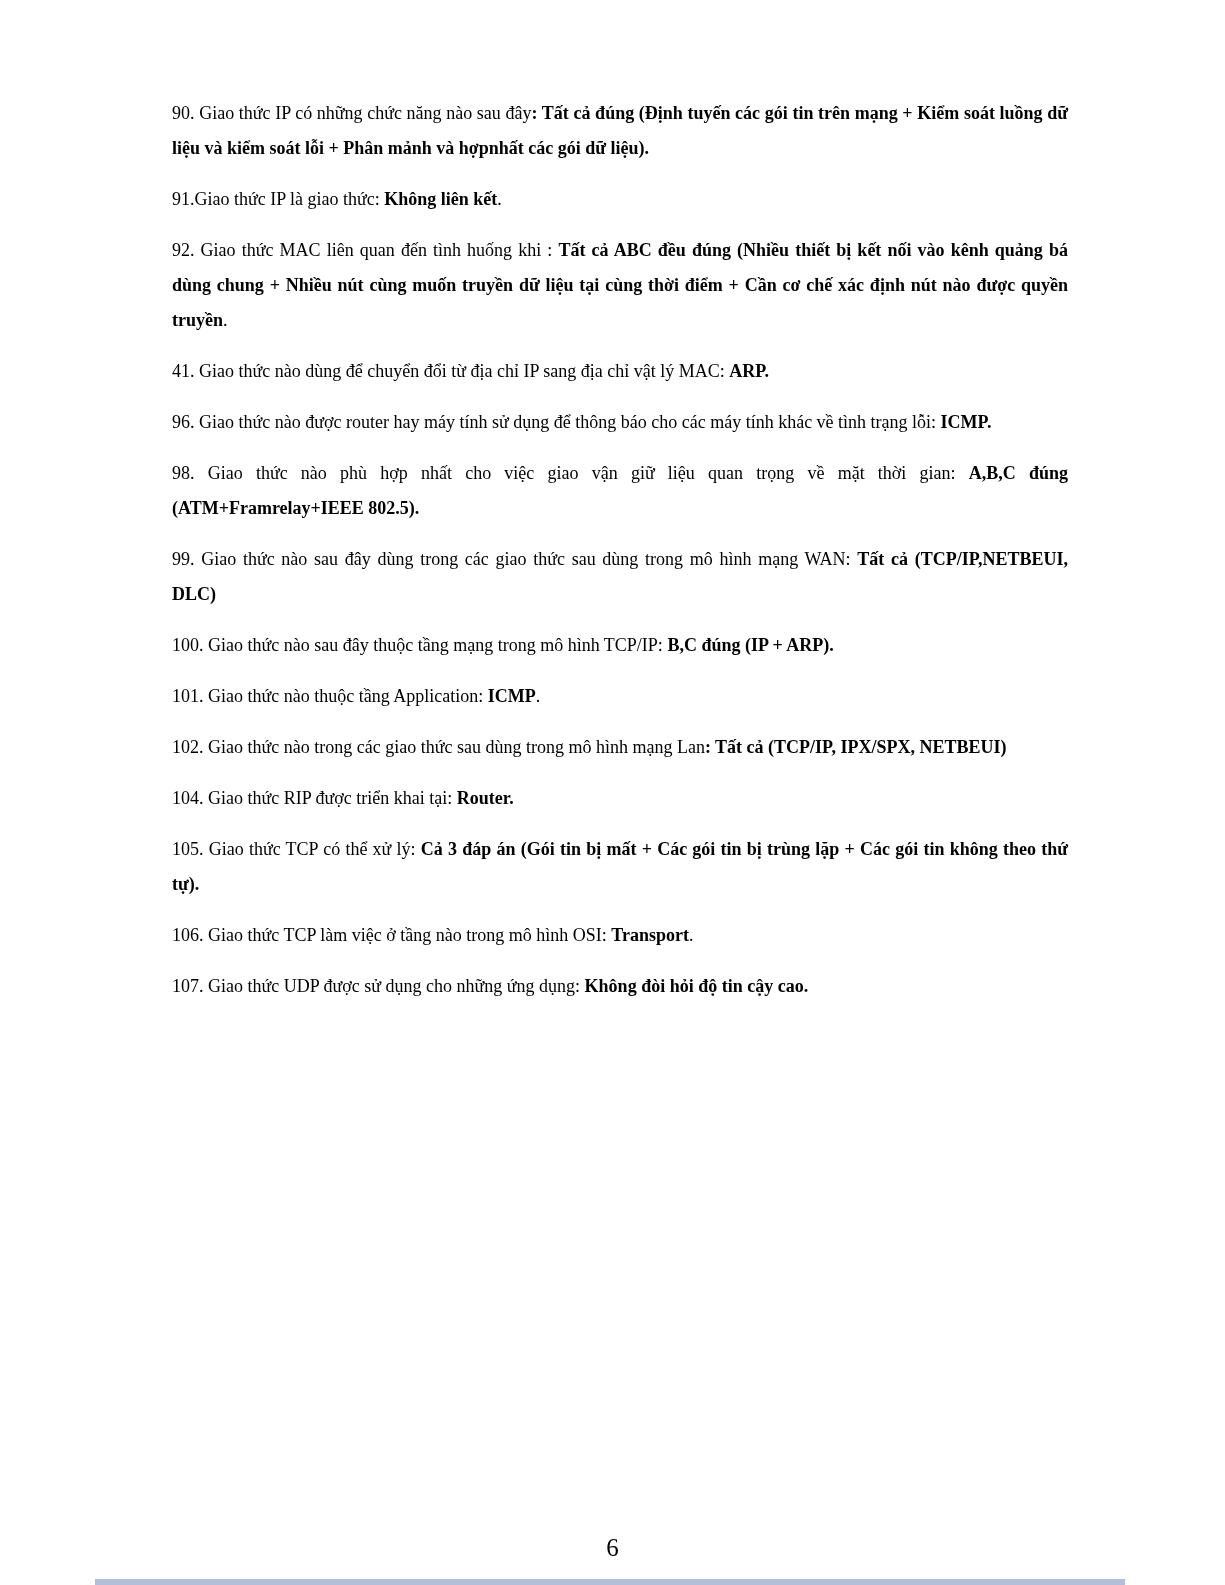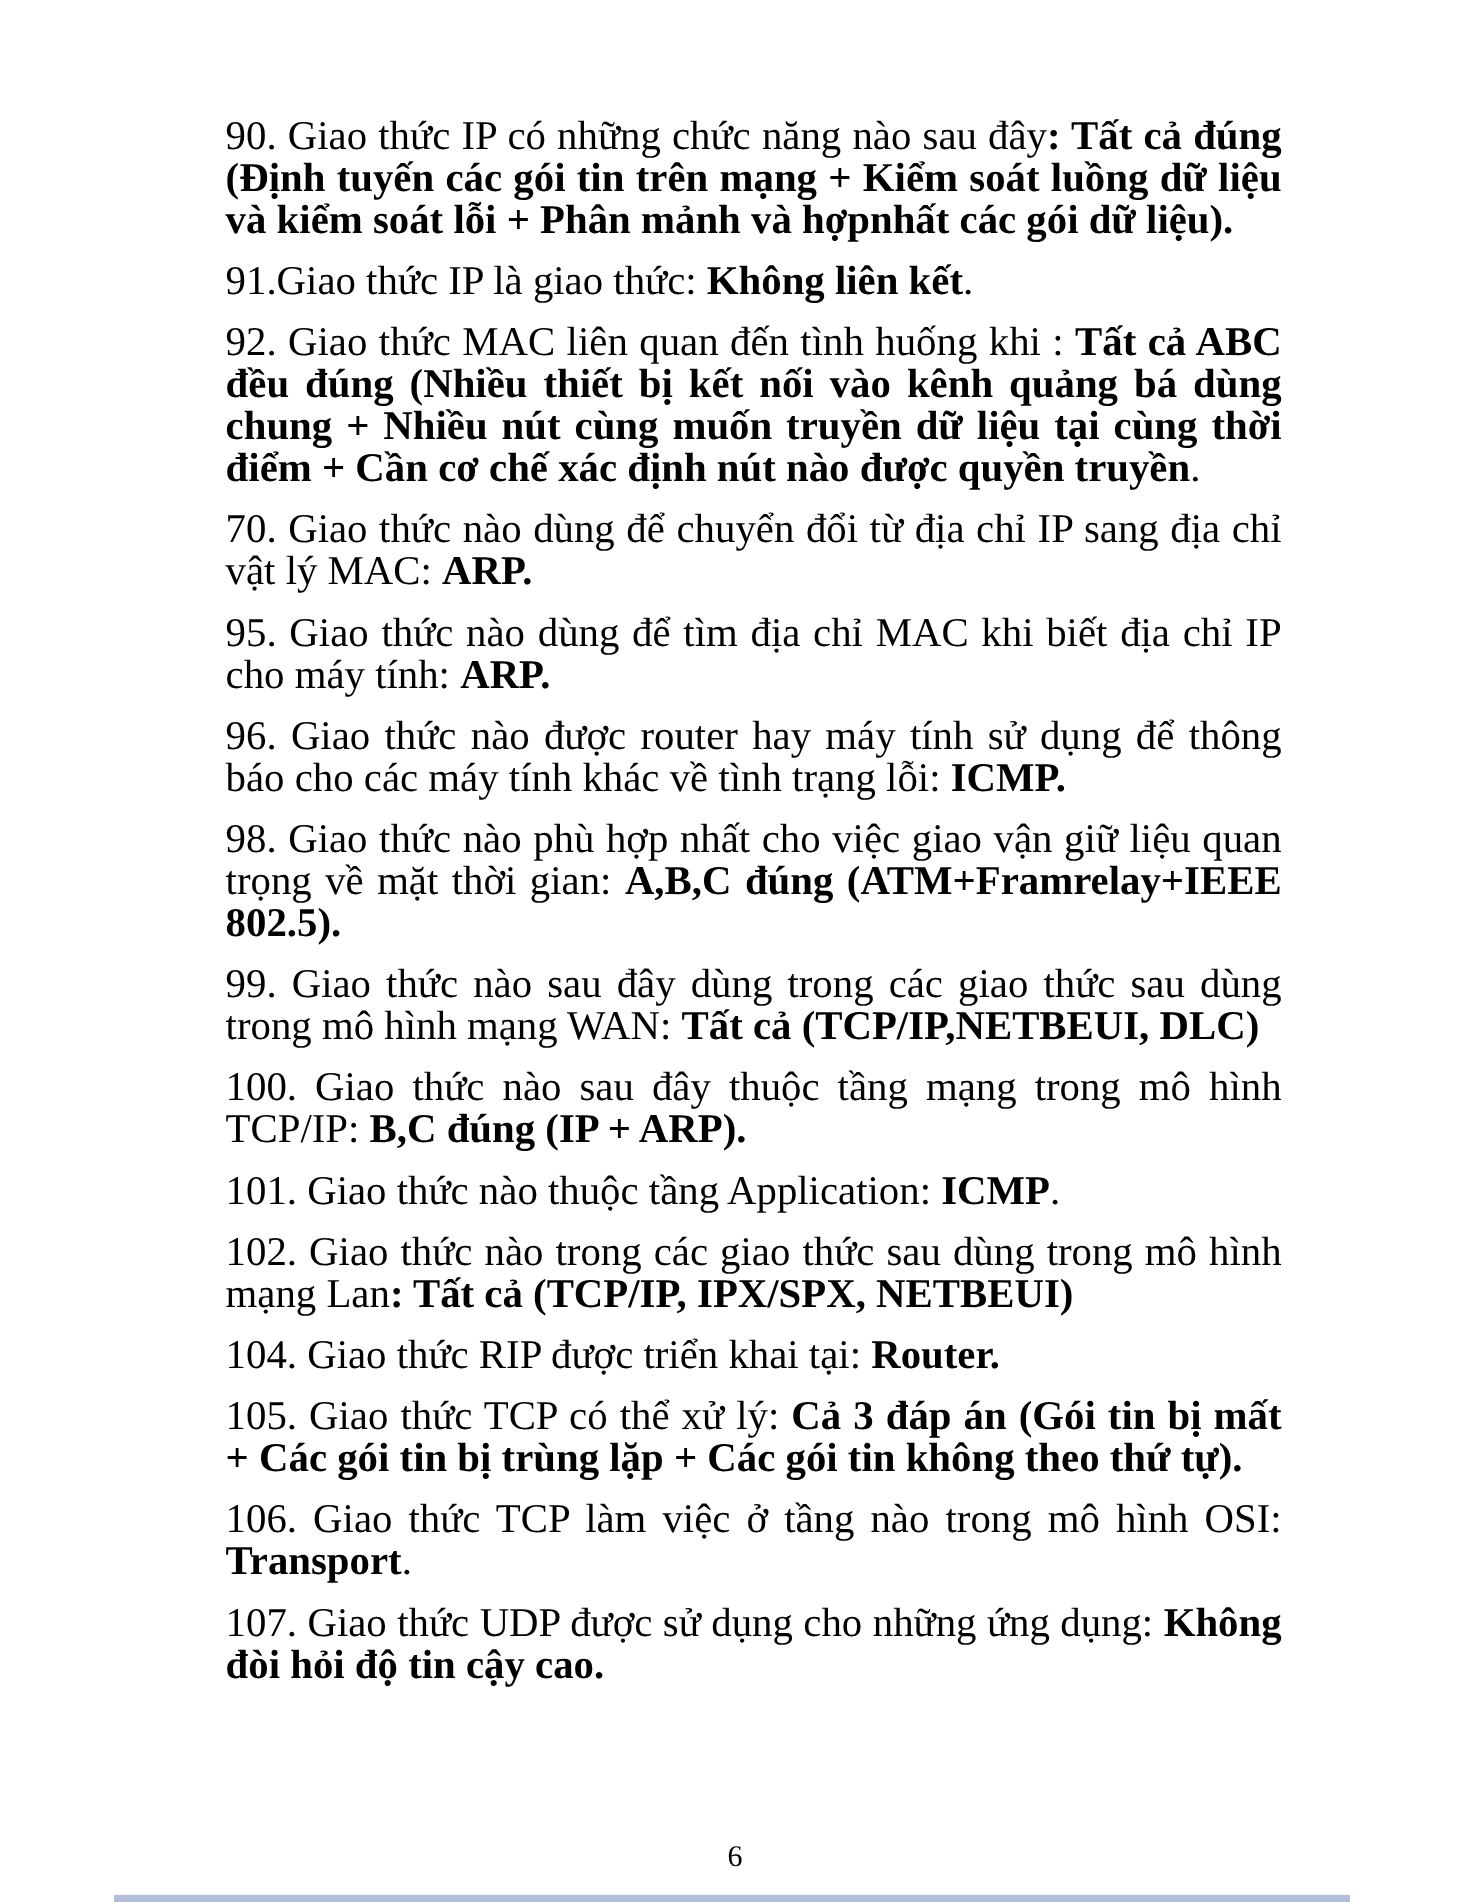--- a/index.html
+++ b/index.html
@@ -16,22 +16,22 @@
     color: #000000;
     overflow: hidden;
   }
   .content {
     position: absolute;
     top: 96px;
     left: 172px;
     width: 896px;
   }
   .content p.q {
-    margin: 0 0 16px 16px;
-    font-size: 34px;
+    margin: 0 0 16px 0;
+    font-size: 18px;
     line-height: 35px;
     text-align: justify;
     font-weight: 400;
   }
   .content p.q .ans {
     font-weight: 700;
   }
   .page-number {
     position: absolute;
     left: 0;
@@ -52,22 +52,21 @@
   }
 </style>
 </head>
 <body>
 
 <div class="page">
   <div class="content" id="questions">
       <p class="q"><span>90. Giao thức IP có những chức năng nào sau đây</span><span class="ans">: Tất cả đúng (Định tuyến các gói tin trên mạng + Kiểm soát luồng dữ liệu và kiểm soát lỗi + Phân mảnh và hợpnhất các gói dữ liệu).</span></p>
       <p class="q"><span>91.Giao thức IP là giao thức: </span><span class="ans">Không liên kết</span><span>.</span></p>
       <p class="q"><span>92. Giao thức MAC liên quan đến tình huống khi : </span><span class="ans">Tất cả ABC đều đúng (Nhiều thiết bị kết nối vào kênh quảng bá dùng chung + Nhiều nút cùng muốn truyền dữ liệu tại cùng thời điểm + Cần cơ chế xác định nút nào được quyền truyền</span><span>.</span></p>
-      <p class="q"><span>70. Giao thức nào dùng để chuyển đổi từ địa chỉ IP sang địa chỉ vật lý MAC: </span><span class="ans">ARP.</span></p>
-      <p class="q"><span>95. Giao thức nào dùng để tìm địa chỉ MAC khi biết địa chỉ IP cho máy tính: </span><span class="ans">ARP.</span></p>
+      <p class="q"><span>41. Giao thức nào dùng để chuyển đổi từ địa chỉ IP sang địa chỉ vật lý MAC: </span><span class="ans">ARP.</span></p>
       <p class="q"><span>96. Giao thức nào được router hay máy tính sử dụng để thông báo cho các máy tính khác về tình trạng lỗi: </span><span class="ans">ICMP.</span></p>
       <p class="q"><span>98. Giao thức nào phù hợp nhất cho việc giao vận giữ liệu quan trọng về mặt thời gian: </span><span class="ans">A,B,C đúng (ATM+Framrelay+IEEE 802.5).</span></p>
       <p class="q"><span>99. Giao thức nào sau đây dùng trong các giao thức sau dùng trong mô hình mạng WAN: </span><span class="ans">Tất cả (TCP/IP,NETBEUI, DLC)</span></p>
       <p class="q"><span>100. Giao thức nào sau đây thuộc tầng mạng trong mô hình TCP/IP: </span><span class="ans">B,C đúng (IP + ARP).</span></p>
       <p class="q"><span>101. Giao thức nào thuộc tầng Application: </span><span class="ans">ICMP</span><span>.</span></p>
       <p class="q"><span>102. Giao thức nào trong các giao thức sau dùng trong mô hình mạng Lan</span><span class="ans">: Tất cả (TCP/IP, IPX/SPX, NETBEUI)</span></p>
       <p class="q"><span>104. Giao thức RIP được triển khai tại: </span><span class="ans">Router.</span></p>
       <p class="q"><span>105. Giao thức TCP có thể xử lý: </span><span class="ans">Cả 3 đáp án (Gói tin bị mất + Các gói tin bị trùng lặp + Các gói tin không theo thứ tự).</span></p>
       <p class="q"><span>106. Giao thức TCP làm việc ở tầng nào trong mô hình OSI: </span><span class="ans">Transport</span><span>.</span></p>
       <p class="q"><span>107. Giao thức UDP được sử dụng cho những ứng dụng: </span><span class="ans">Không đòi hỏi độ tin cậy cao.</span></p>

